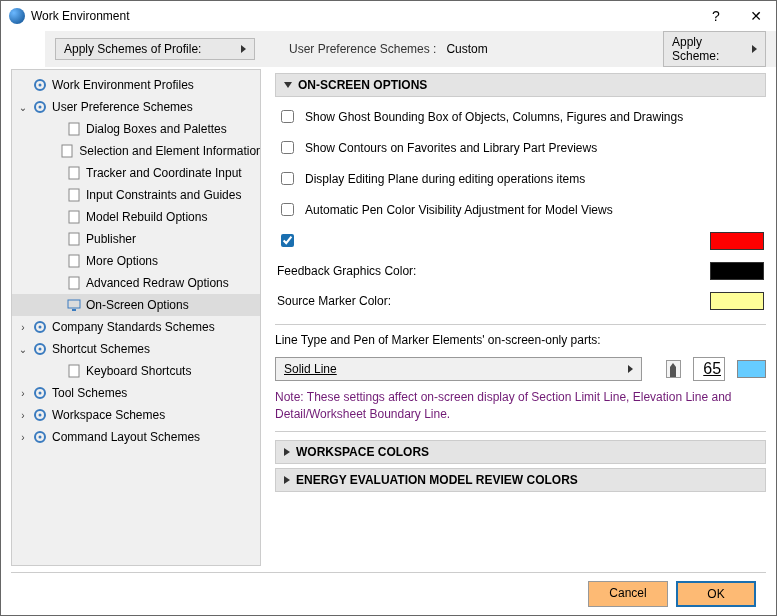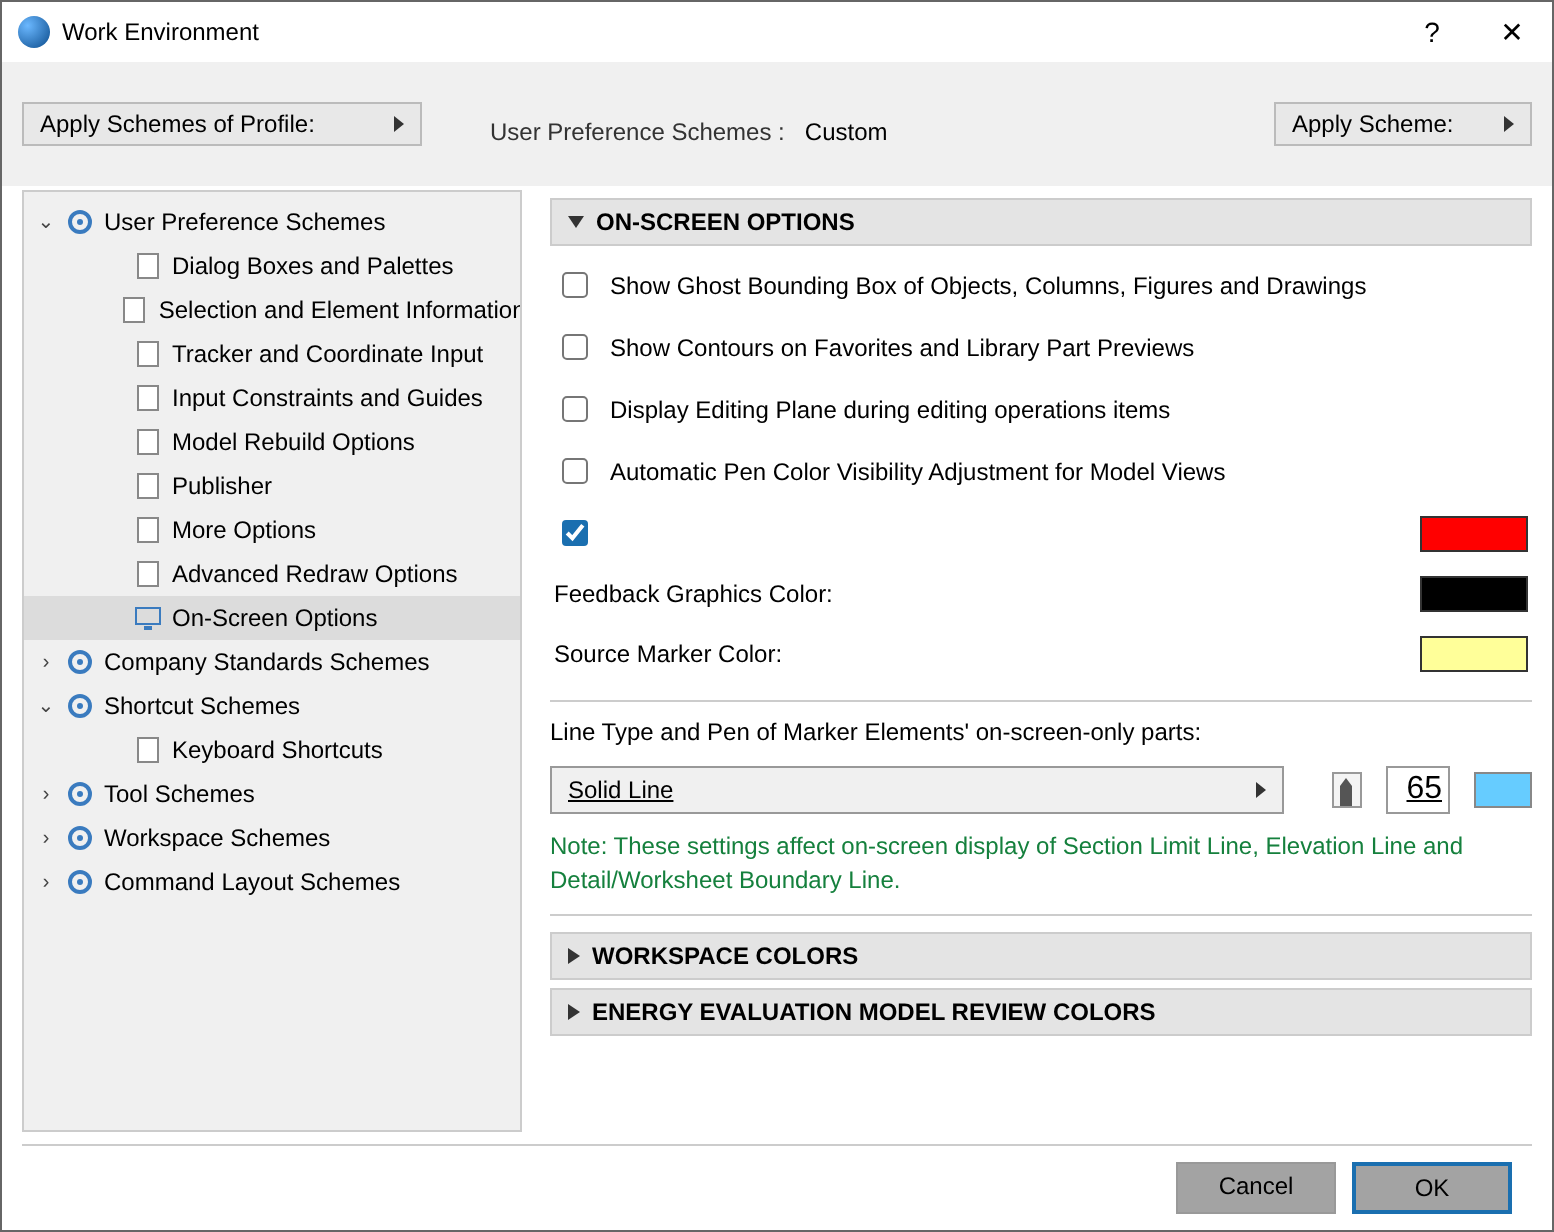--- a/index.html
+++ b/index.html
@@ -25,37 +25,38 @@
     display: flex;
     align-items: center;
     height: 30px;
     padding: 0 0 0 8px;
     font-size: 12px;
   }
   .titlebar .title { flex: 1; }
   .titlebar .ctrl { width: 40px; text-align: center; font-size: 14px; line-height: 30px; cursor: pointer; }
   .toolbar {
     display: flex;
-    align-items: flex-end;
-    padding: 20px 10px;
+    align-items: center;
+    padding: 0 10px;
     gap: 10px;
     background: #f0f0f0;
+    margin-left: 44px;
   }
   .raised-btn {
     background: #e8e8e8;
     border: 1px solid #bbb;
     padding: 3px 8px;
     display: flex;
     align-items: center;
     gap: 6px;
     cursor: pointer;
     font-size: 12px;
   }
   .raised-btn.wide { width: 200px; justify-content: space-between; }
-  .apply-scheme { width: 129px; justify-content: space-between;}
+  .apply-scheme { width: 103px; justify-content: space-between;}
   .arrow-right {
     width: 0; height: 0;
     border-top: 4px solid transparent;
     border-bottom: 4px solid transparent;
     border-left: 5px solid #333;
   }
   .main {
     display: flex;
     flex: 1;
     overflow: hidden;
@@ -123,42 +124,42 @@
   .divider { border: none; border-top: 1px solid #ccc; margin: 8px 0; }
   .combo {
     border: 1px solid #999;
     background: #f0f0f0;
     padding: 4px 8px;
     display: flex;
     align-items: center;
     justify-content: space-between;
     width: 380px;
   }
-  .note { color: #15803d; margin-top: 8px; line-height: 1.4; }
+  .note { color: #701a75; margin-top: 8px; line-height: 1.4; }
   .pen-input {
     width: 32px; border: 1px solid #999; padding: 2px 3px; text-align: right; font-size: 16px;
   }
   .pen-color {
     width: 30px; height: 18px; border: 1px solid #888;
     background: linear-gradient(90deg,#6cf,#6cf);
   }
   .pen-icon { width:16px; height:18px; display:inline-flex; align-items:end; justify-content:center; border:1px solid #999; background:#f4f4f4;}
   .footer {
     border-top: 1px solid #ccc;
     padding: 8px 10px;
     display: flex;
     justify-content: flex-end;
     gap: 8px;
     margin: 0 10px;
   }
   .btn {
     min-width: 80px;
     padding: 4px 10px;
     border: 1px solid #999;
-    background: #a3a3a3;
+    background: #fdba74;
     cursor: pointer;
     text-align: center;
   }
   .btn.primary { border: 2px solid #1a6fb0; }
   .ind0 { padding-left: 6px;}
   .ind2 { padding-left: 40px;}
   input[type=checkbox]{ width:13px;height:13px; accent-color:#1a6fb0;}
 </style>
 </head>
 <body>
@@ -183,20 +184,30 @@
     <div style="flex:1"></div>
     <div class="raised-btn apply-scheme">
       <span>Apply Scheme:</span>
       <span class="arrow-right"></span>
     </div>
   </div>
 
   <div class="main">
     <div class="sidebar" id="tree">
         <div class="tree-item ind0">
+          <span class="caret none">·</span>
+          <span class="ico">
+            <svg width="16" height="16">
+              <circle cx="8" cy="8" r="5" fill="none" stroke="#3a7bbf" stroke-width="2"></circle>
+              <circle cx="8" cy="8" r="1.5" fill="#3a7bbf"></circle>
+            </svg>
+          </span>
+          <span>Work Environment Profiles</span>
+        </div>
+        <div class="tree-item ind0">
           <span class="caret">⌄</span>
           <span class="ico">
             <svg width="16" height="16">
               <circle cx="8" cy="8" r="5" fill="none" stroke="#3a7bbf" stroke-width="2"></circle>
               <circle cx="8" cy="8" r="1.5" fill="#3a7bbf"></circle>
             </svg>
           </span>
           <span>User Preference Schemes</span>
         </div>
         <div class="tree-item ind2">

